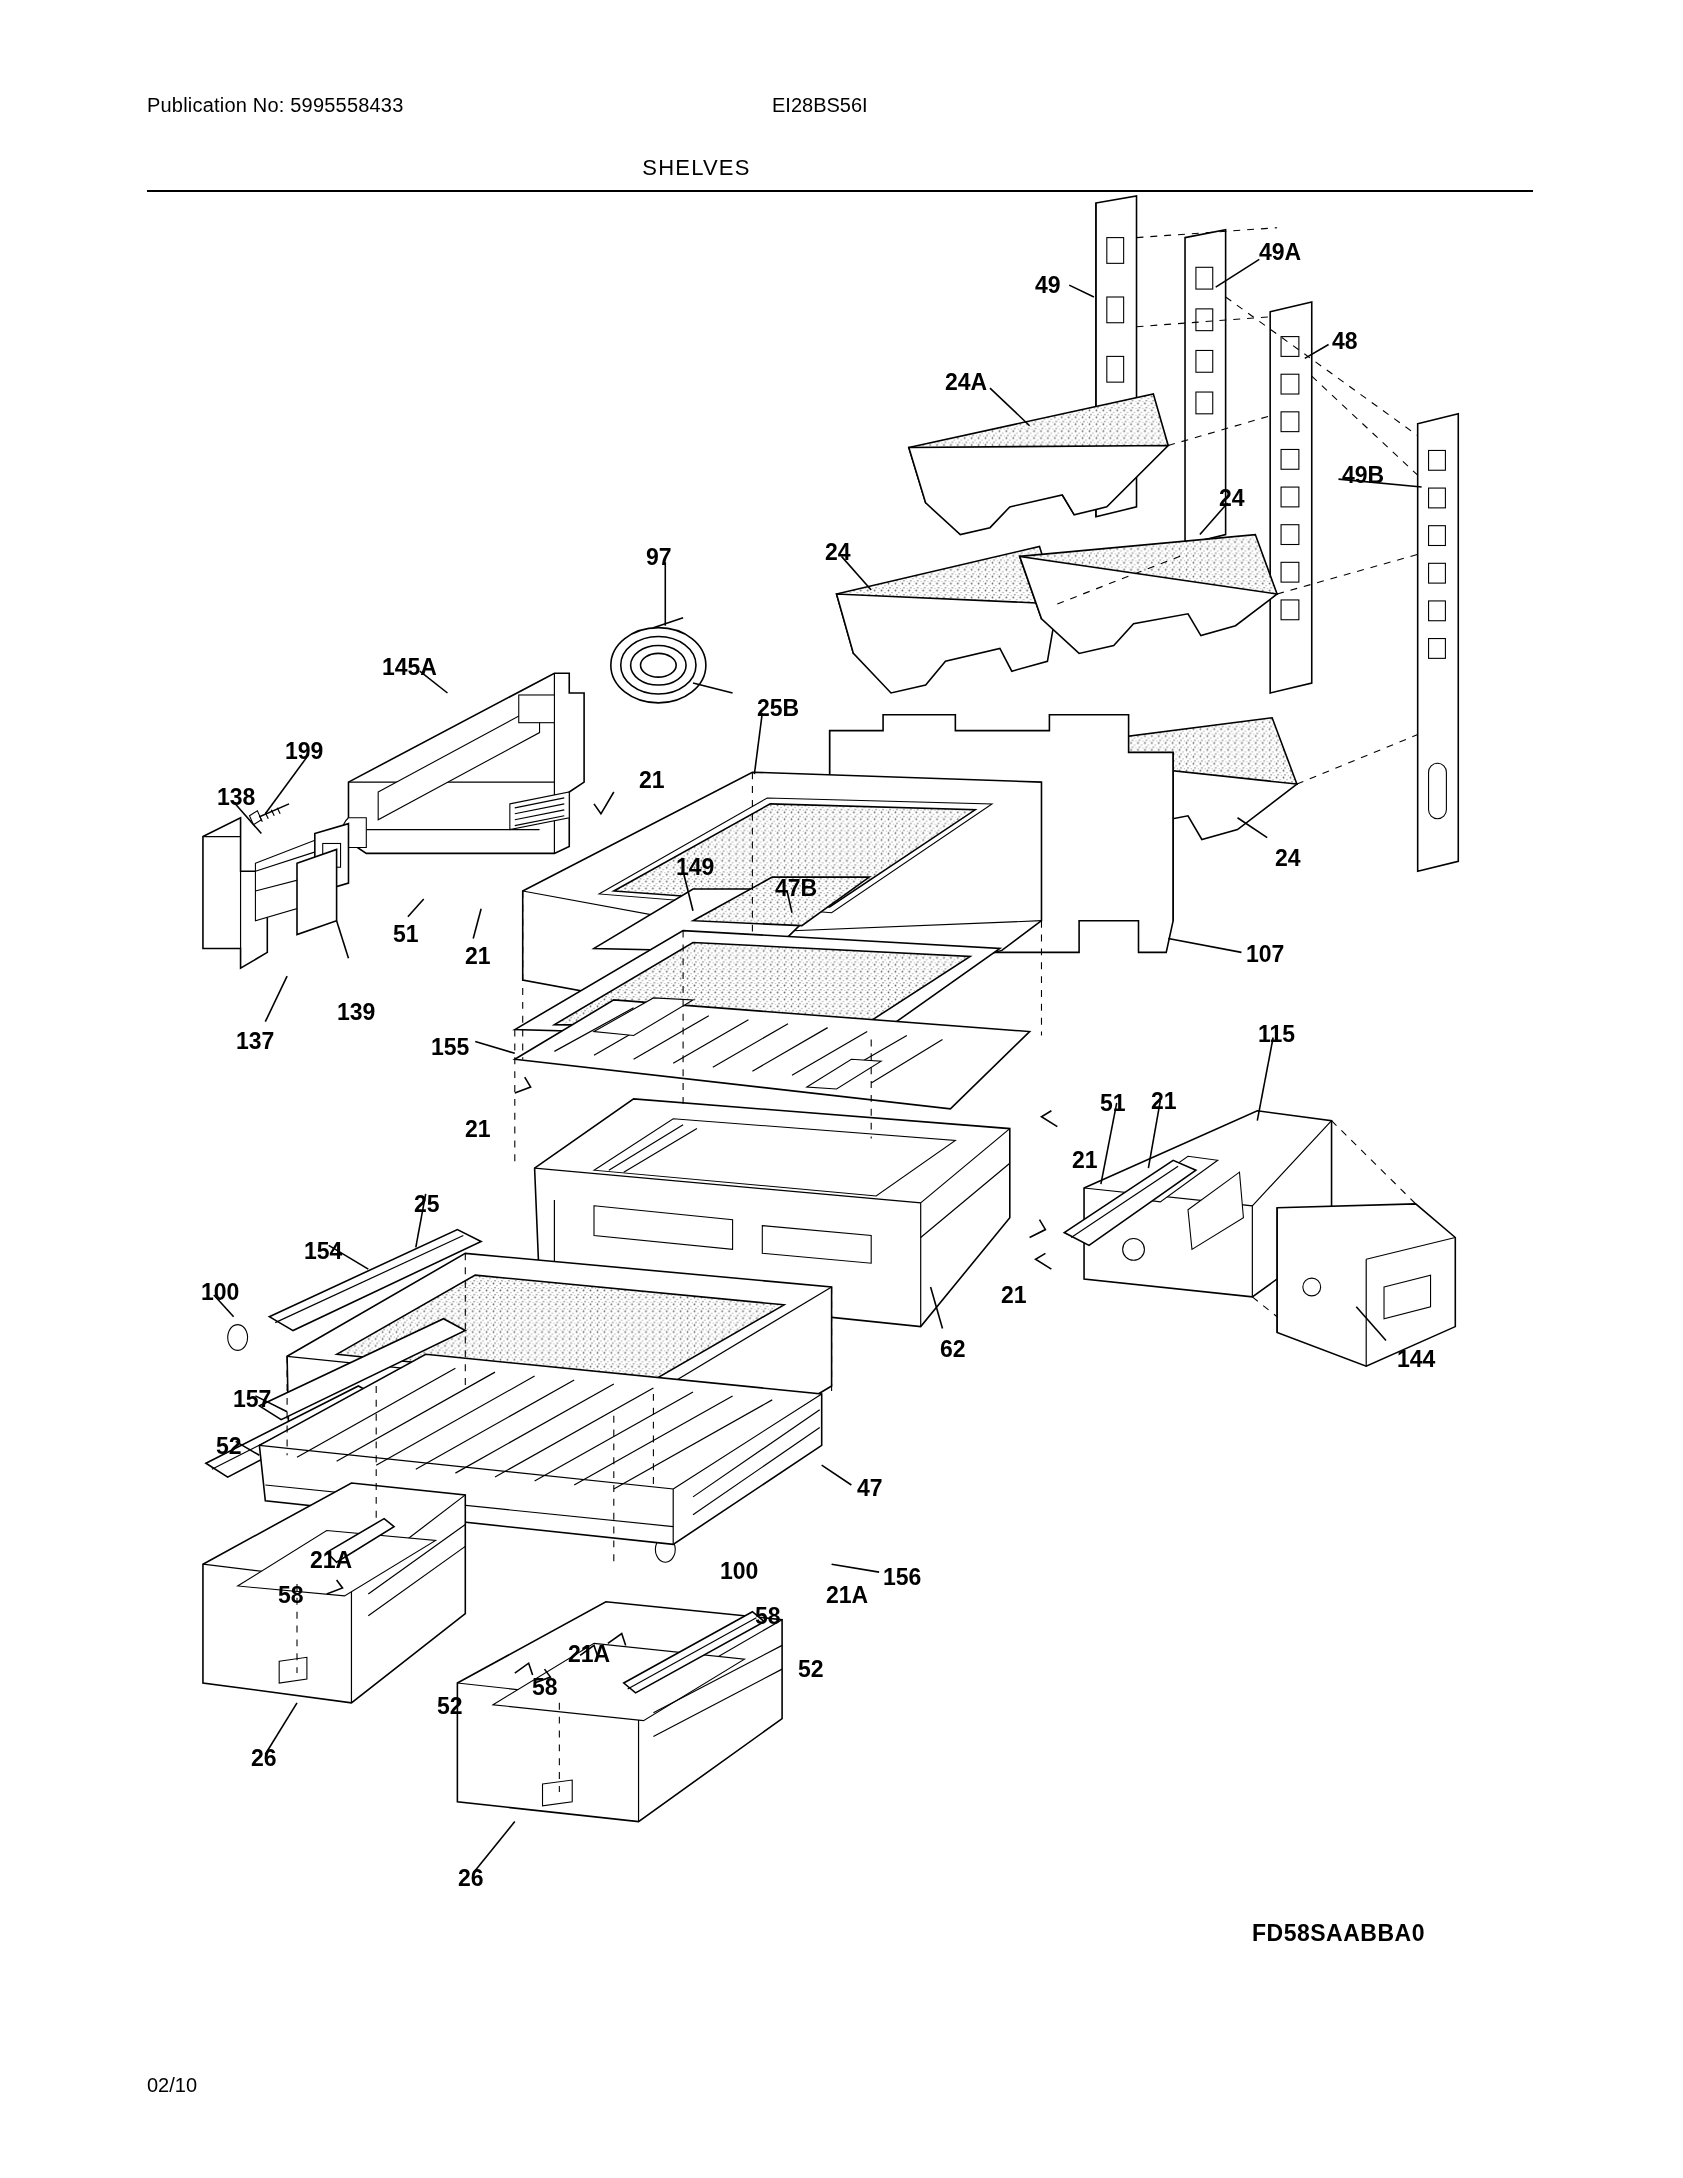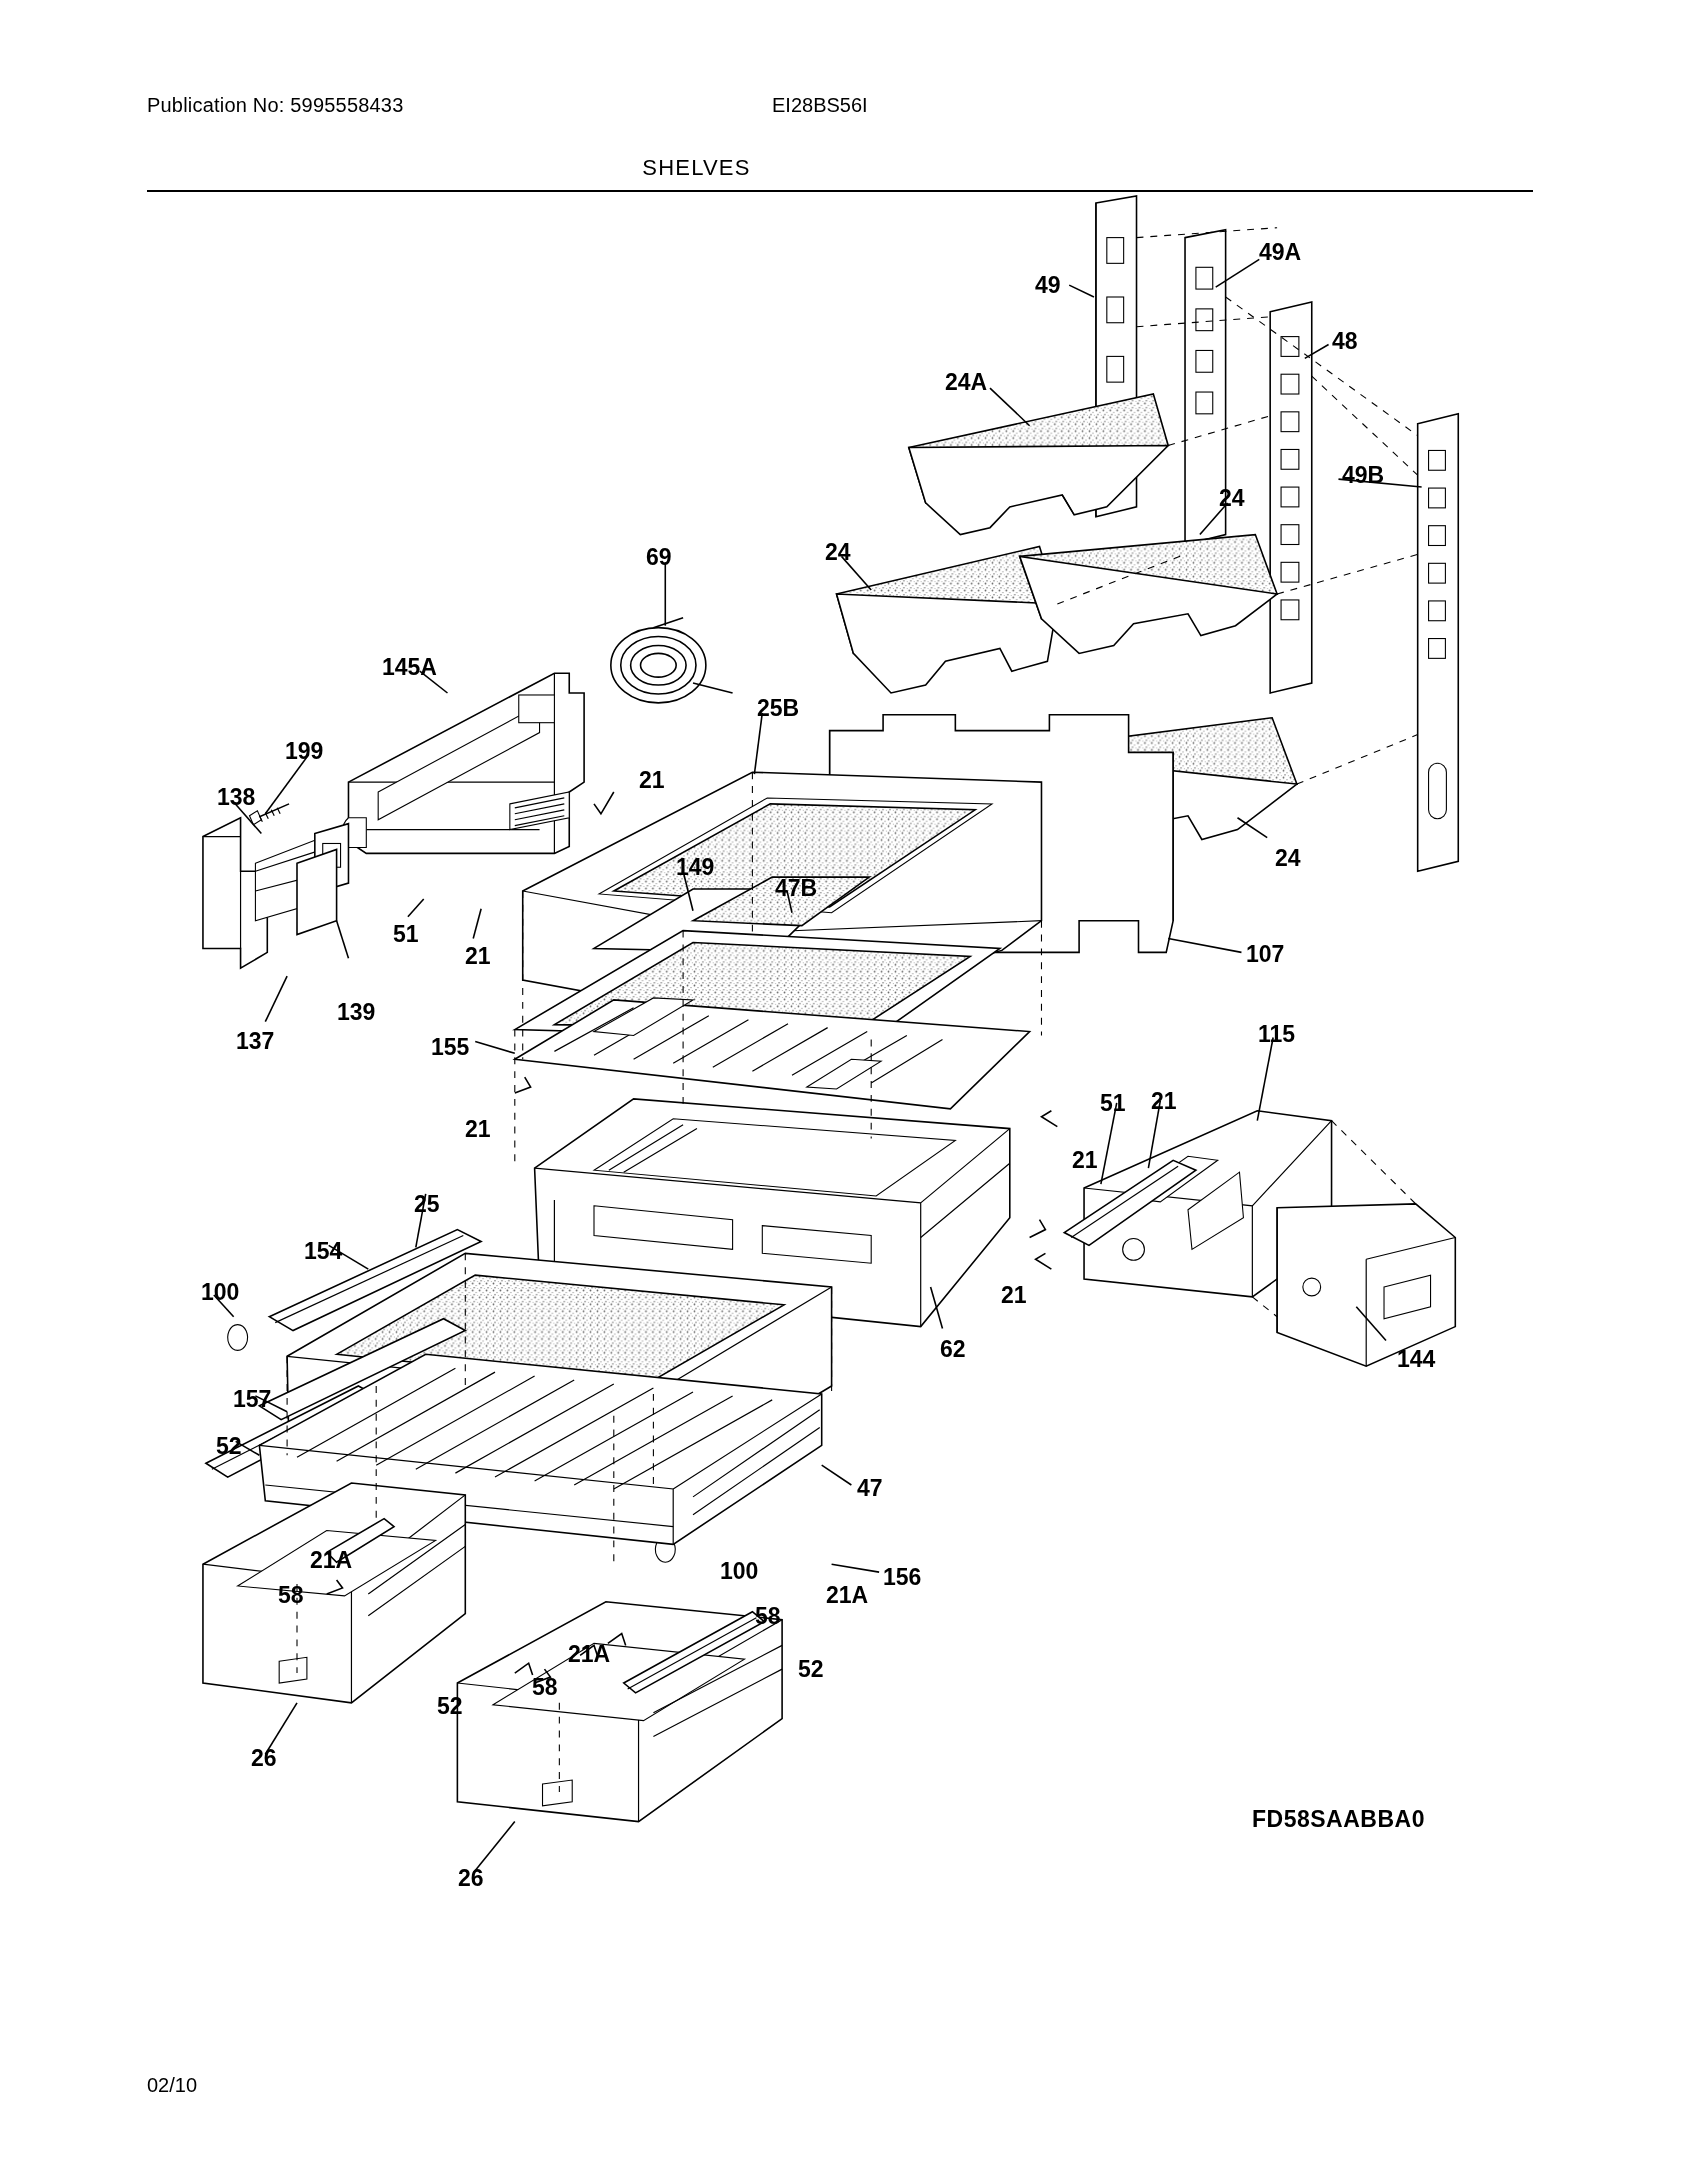--- a/index.html
+++ b/index.html
@@ -58,21 +58,21 @@
   }
   .ft-page {
     position: absolute;
     left: 0; top: 2074px;
     width: 1683px;
     text-align: center;
     font-size: 20px;
   }
   .diagram-code {
     position: absolute;
-    left: 1252px; top: 1806px;
+    left: 1252px; top: 1920px;
     font-size: 23px;
     font-weight: bold;
     letter-spacing: 0.5px;
   }
   
   .cal {
     position: absolute;
     font-size: 23px;
     font-weight: bold;
     white-space: nowrap;
@@ -387,21 +387,21 @@
   <div class="ft-date">02/10</div>
 
   <div id="callout-layer">
       <div class="cal" style="left: 1035px; top: 274px;">49</div>
       <div class="cal" style="left: 1259px; top: 241px;">49A</div>
       <div class="cal" style="left: 1332px; top: 330px;">48</div>
       <div class="cal" style="left: 945px; top: 371px;">24A</div>
       <div class="cal" style="left: 1342px; top: 464px;">49B</div>
       <div class="cal" style="left: 1219px; top: 487px;">24</div>
       <div class="cal" style="left: 825px; top: 541px;">24</div>
-      <div class="cal" style="left: 646px; top: 546px;">69</div>
+      <div class="cal" style="left: 646px; top: 546px;">97</div>
       <div class="cal" style="left: 1275px; top: 847px;">24</div>
       <div class="cal" style="left: 382px; top: 656px;">145A</div>
       <div class="cal" style="left: 757px; top: 697px;">25B</div>
       <div class="cal" style="left: 285px; top: 740px;">199</div>
       <div class="cal" style="left: 639px; top: 769px;">21</div>
       <div class="cal" style="left: 217px; top: 786px;">138</div>
       <div class="cal" style="left: 676px; top: 856px;">149</div>
       <div class="cal" style="left: 775px; top: 877px;">47B</div>
       <div class="cal" style="left: 393px; top: 923px;">51</div>
       <div class="cal" style="left: 465px; top: 945px;">21</div>

